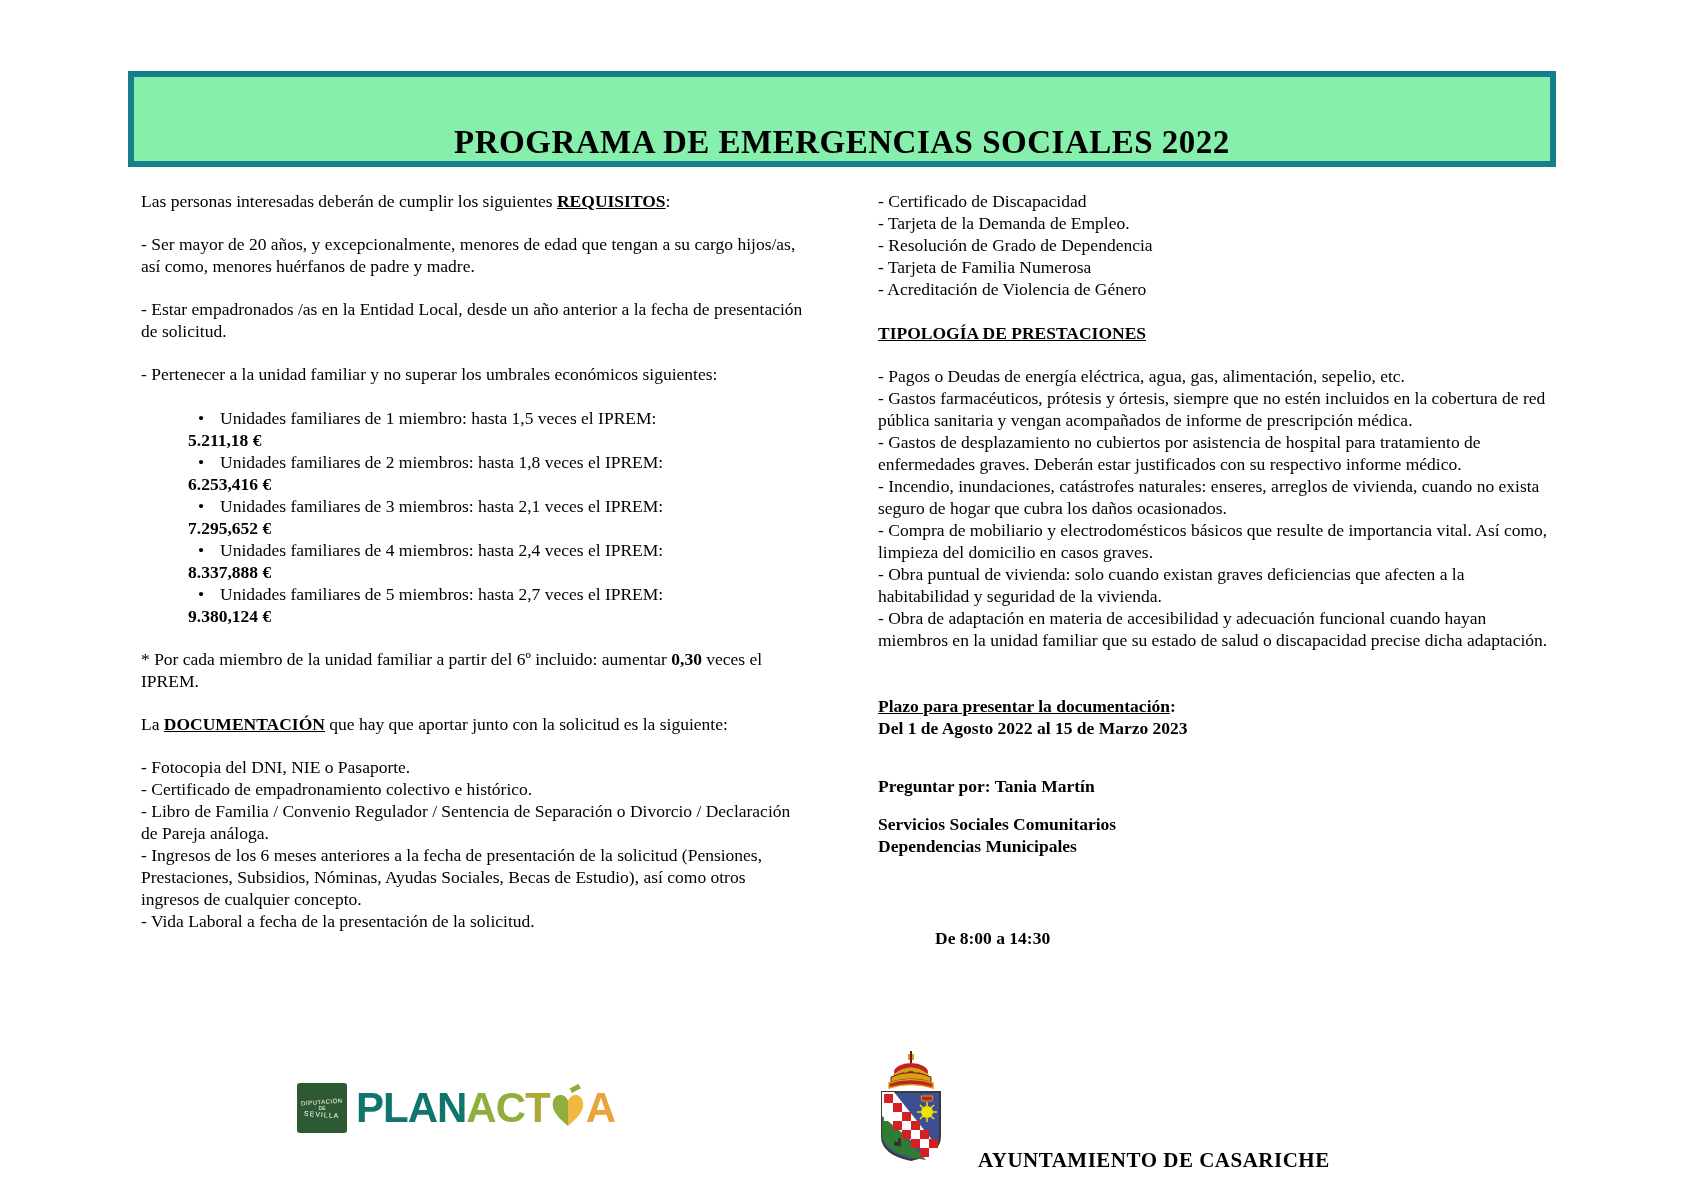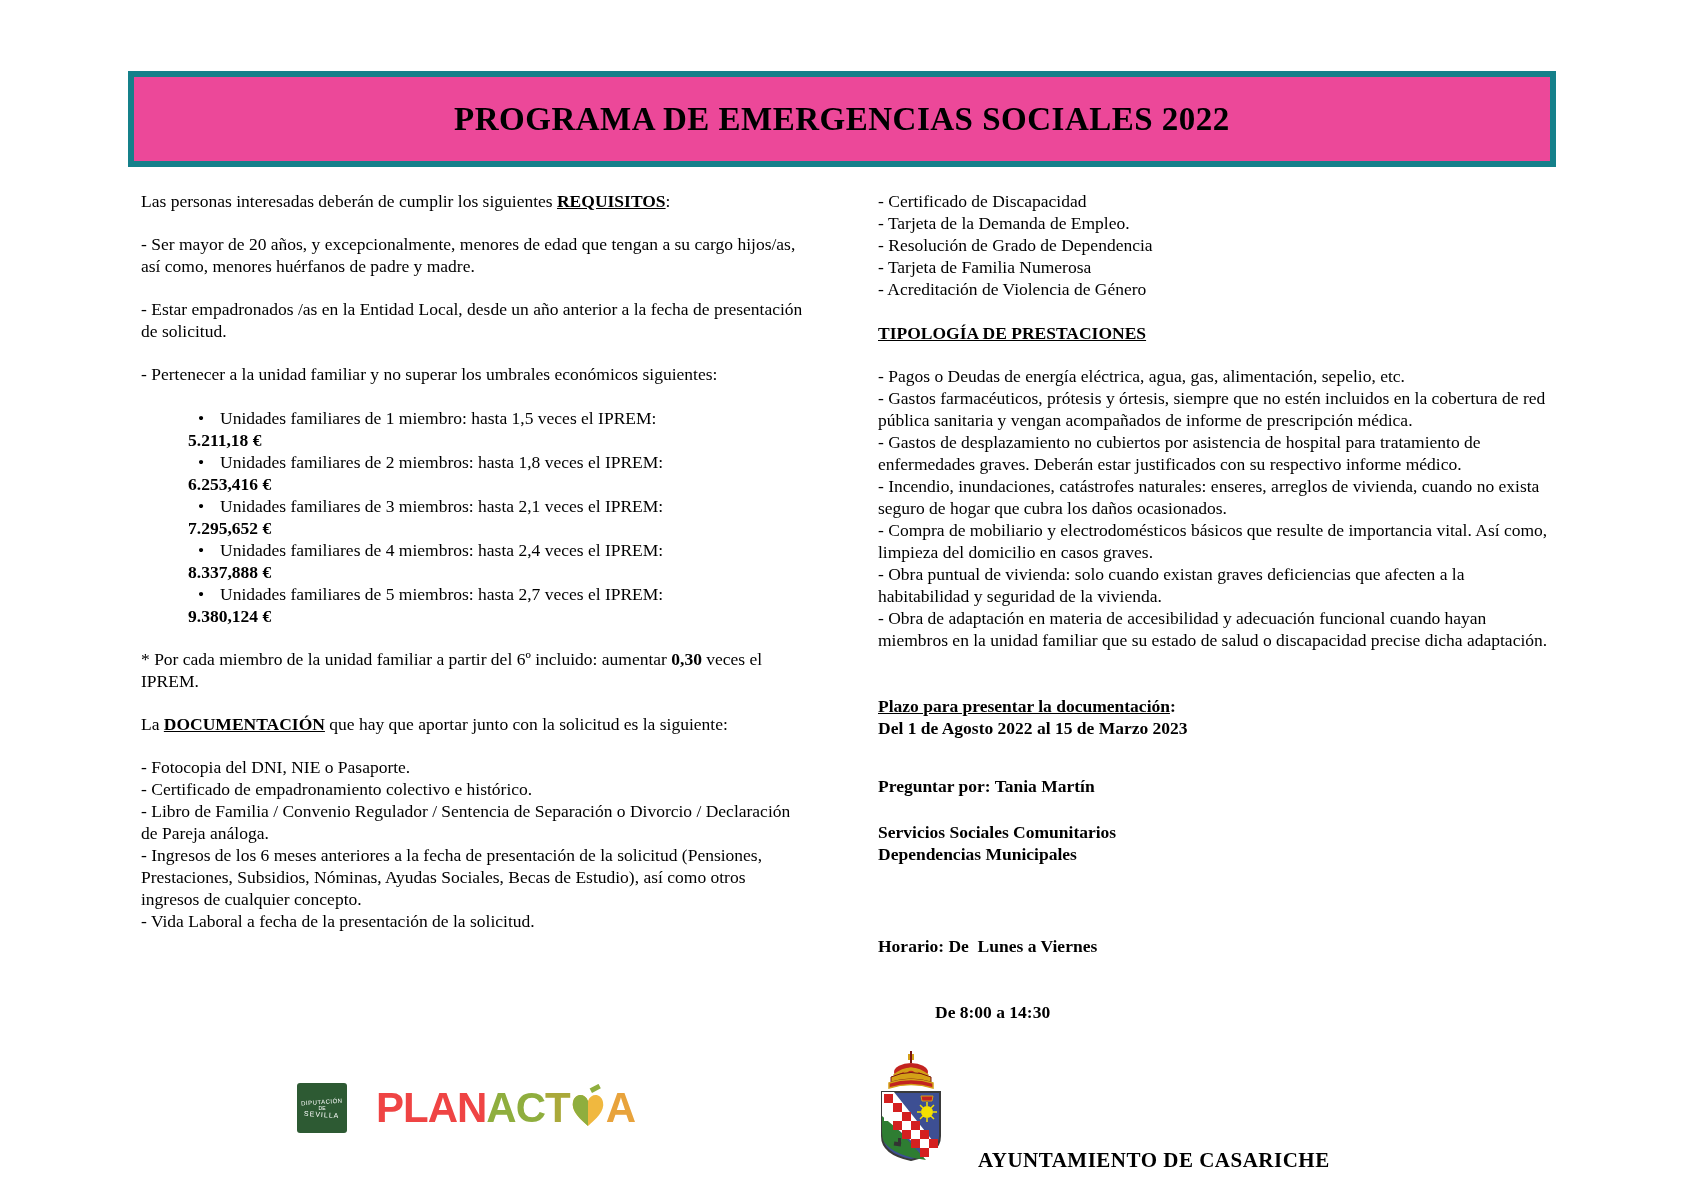--- a/index.html
+++ b/index.html
@@ -4,22 +4,22 @@
 <style>
   html,body { margin:0; padding:0; background:#888; }
   .page {
     position:relative; width:1684px; height:1191px; background:#ffffff;
     font-family:"Liberation Serif", serif; color:#000; overflow:hidden;
     margin:0 auto;
   }
   
   .title-box {
     position:absolute; left:128px; top:71px; width:1416px; height:84px;
-    border:6px solid #15808a; display:flex; align-items:center; justify-content:center;
-    background:#ec4899;
+    border:6px solid #15808a; display:flex; align-items:flex-end; justify-content:center;
+    background:#86efac;
   }
   .title-text { font-size:33px; font-weight:bold; letter-spacing:0.5px; }
 
   
   .col { position:absolute; top:190px; font-size:17.5px; line-height:22px; }
   .col-left  { left:141px; width:666px; }
   .col-right { left:878px; width:676px; }
 
   .blk { margin:0 0 21px 0; }
   .line { margin:0; }
@@ -29,40 +29,40 @@
   
   .umbrales { margin-top:22px; margin-bottom:21px; }
   .umbral-line { position:relative; padding-left:79px; }
   .umbral-line .bullet { position:absolute; left:57px; top:0; }
   .umbral-amount { padding-left:47px; font-weight:bold; }
 
   .heading { font-weight:bold; text-decoration:underline; margin:22px 0 21px 0; }
 
   .plazo-block { margin-top:44px; font-weight:bold; }
   .preguntar-block { margin-top:36px; font-weight:bold; }
-  .lugar-block { margin-top:24px; font-weight:bold; }
+  .lugar-block { margin-top:16px; font-weight:bold; }
   .horario-block { margin-top:26px; font-weight:bold; white-space:pre-wrap; }
   .horario-line2 { padding-left:57px; }
 
   
   .planactua { position:absolute; left:297px; top:1083px; display:flex; align-items:center; }
   .dip-badge {
     width:50px; height:50px; background:#2d5a33; border-radius:3px;
     display:flex; flex-direction:column; align-items:center; justify-content:center;
     color:#fff; font-family:"Liberation Sans", sans-serif; text-align:center;
     margin-right:9px;
   }
   .dip-badge .t1 { font-size:6px; letter-spacing:0.5px; transform:rotate(-4deg); }
   .dip-badge .t2 { font-size:5px; }
   .dip-badge .t3 { font-size:7px; letter-spacing:1px; transform:rotate(4deg); }
   .wordmark {
     font-family:"Liberation Sans", sans-serif; font-weight:bold;
     font-size:42px; letter-spacing:-1px; display:flex; align-items:center; line-height:1;
   }
-  .wm-plan { color:#ef4444;margin-left:20px; }
+  .wm-plan { color:#0f766e; }
   .wm-ac   { color:#8fae3e;text-align:right; }
   .wm-t    { color:#aaa93a; }
   .wm-a2   { color:#e8a33c; }
   .heart-wrap { width:34px; height:44px; margin:0 1px; position:relative; top:-2px; }
 
   .arms { position:absolute; left:874px; top:1050px; }
   .ayto-label {
     position:absolute; left:978px; top:1148px;
     font-size:21px; font-weight:bold; letter-spacing:0.5px;
   }
@@ -148,21 +148,20 @@
     </div>
 
     <div class="preguntar-block">Preguntar por: Tania Martín</div>
 
     <div class="lugar-block">
       <div class="line">Servicios Sociales Comunitarios</div>
       <div class="line">Dependencias Municipales</div>
     </div>
 
     <div class="horario-block">
-      <div class="line">Horario: De  Lunes a Viernes</div>
       <div class="line horario-line2">De 8:00 a 14:30</div>
     </div>
   </div>
 
   <div class="planactua">
     <div class="dip-badge">
       <div class="t1">DIPUTACIÓN</div>
       <div class="t2">DE</div>
       <div class="t3">SEVILLA</div>
     </div>

